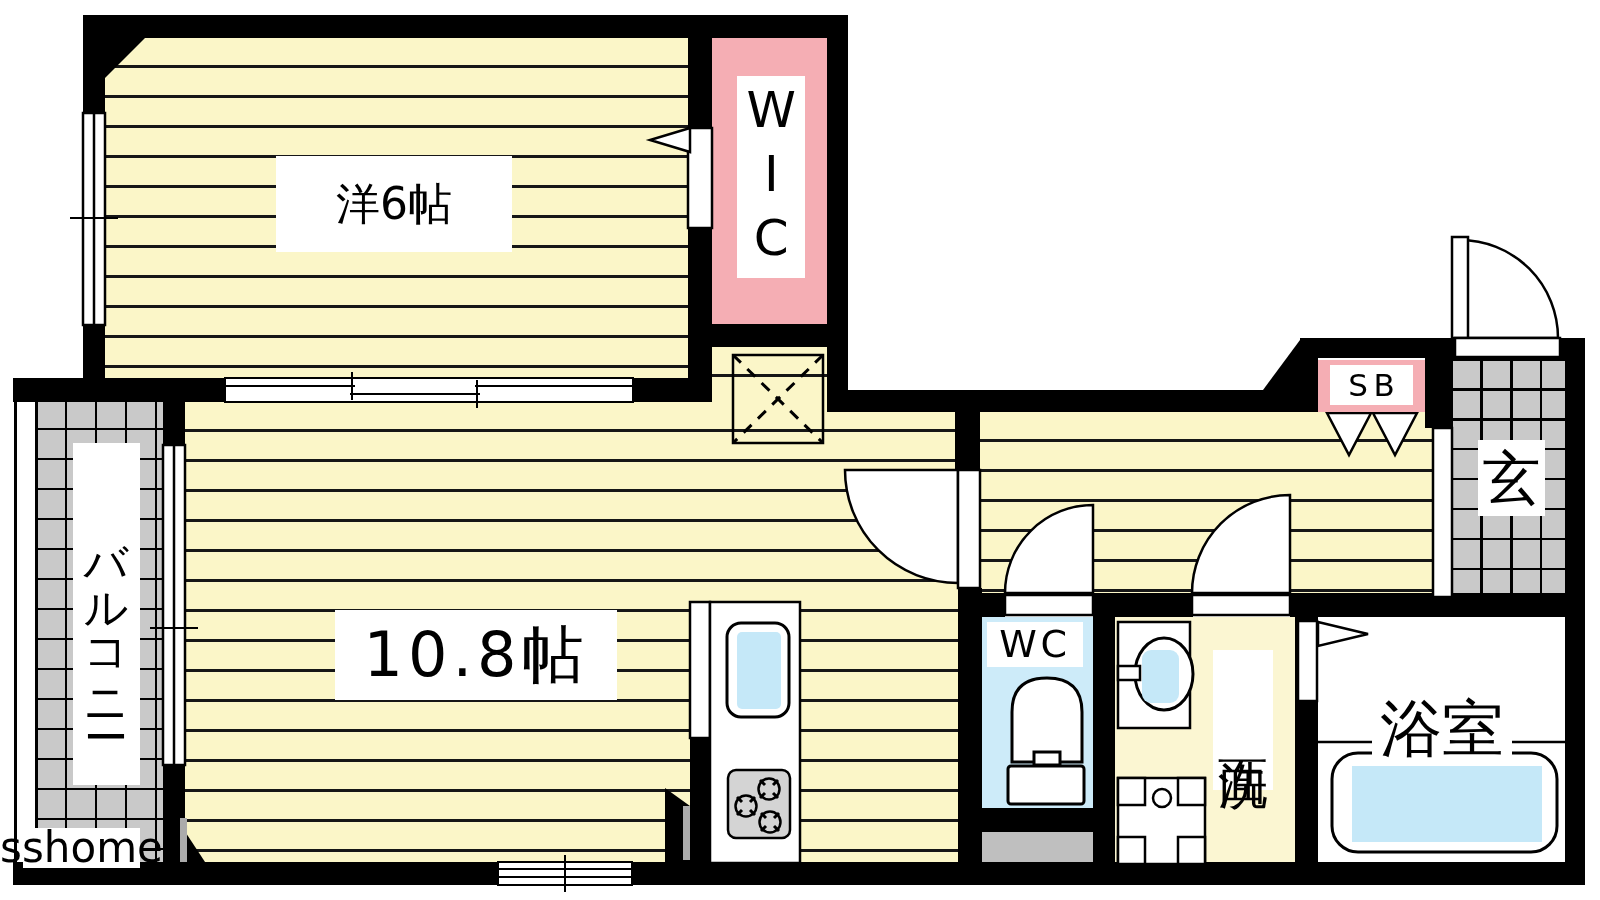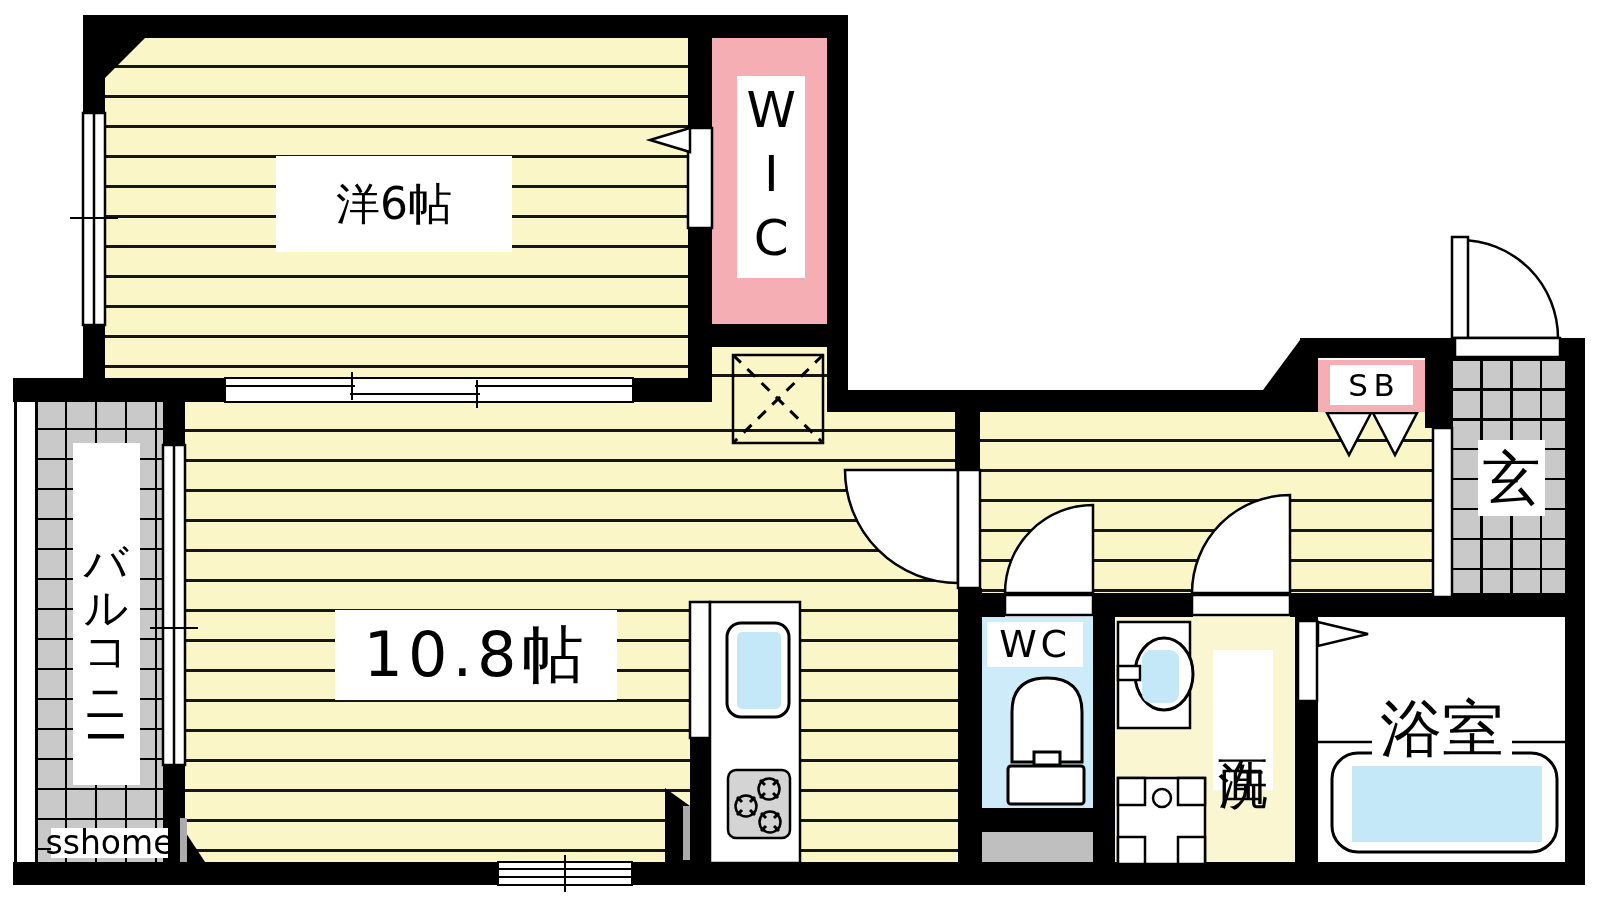--- a/index.html
+++ b/index.html
@@ -202,14 +202,14 @@
   <div class="label" style="left:276px;top:156px;width:236px;height:96px;font-size:44px;font-weight:500;">洋6帖</div>
   <div class="label" style="left:335px;top:610px;width:282px;height:90px;font-size:62px;letter-spacing:0.08em;">10.8帖</div>
   <div class="label v" style="left:737px;top:76px;width:68px;height:202px;font-size:50px;letter-spacing:0.12em;">WIC</div>
   <div class="label v" style="left:73px;top:443px;width:67px;height:342px;font-size:44px;">バルコニー</div>
   <div class="floor-pink" style="left:1318px;top:360px;width:107px;height:52px;"></div>
   <div class="label" style="left:1330px;top:365px;width:83px;height:40px;font-size:31px;letter-spacing:0.18em;text-indent:0.18em;">SB</div>
   <div class="label" style="left:1478px;top:440px;width:67px;height:76px;font-size:58px;">玄</div>
   <div class="label" style="left:987px;top:622px;width:96px;height:45px;font-size:38px;letter-spacing:0.1em;">WC</div>
   <div class="label v" style="left:1213px;top:650px;width:60px;height:140px;font-size:50px;">洗面</div>
   <div class="label" style="left:1372px;top:648px;width:140px;height:66px;font-size:62px;margin-top:48px;">浴室</div>
-  <div class="label" style="left:51px;top:828px;width:117px;height:30px;font-size:33px;">sshome</div>
+  <div class="label" style="left:23px;top:828px;width:117px;height:40px;font-size:42px;">sshome</div>
 </div>
 
 </body></html>

